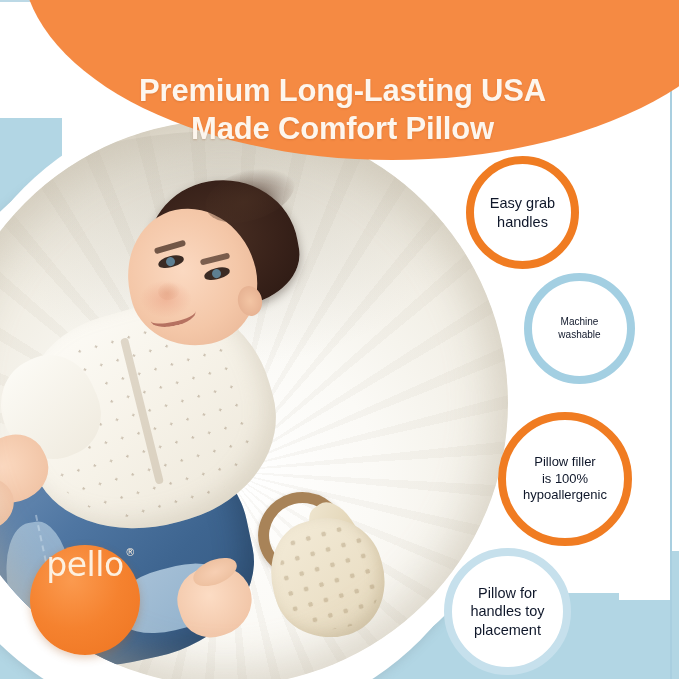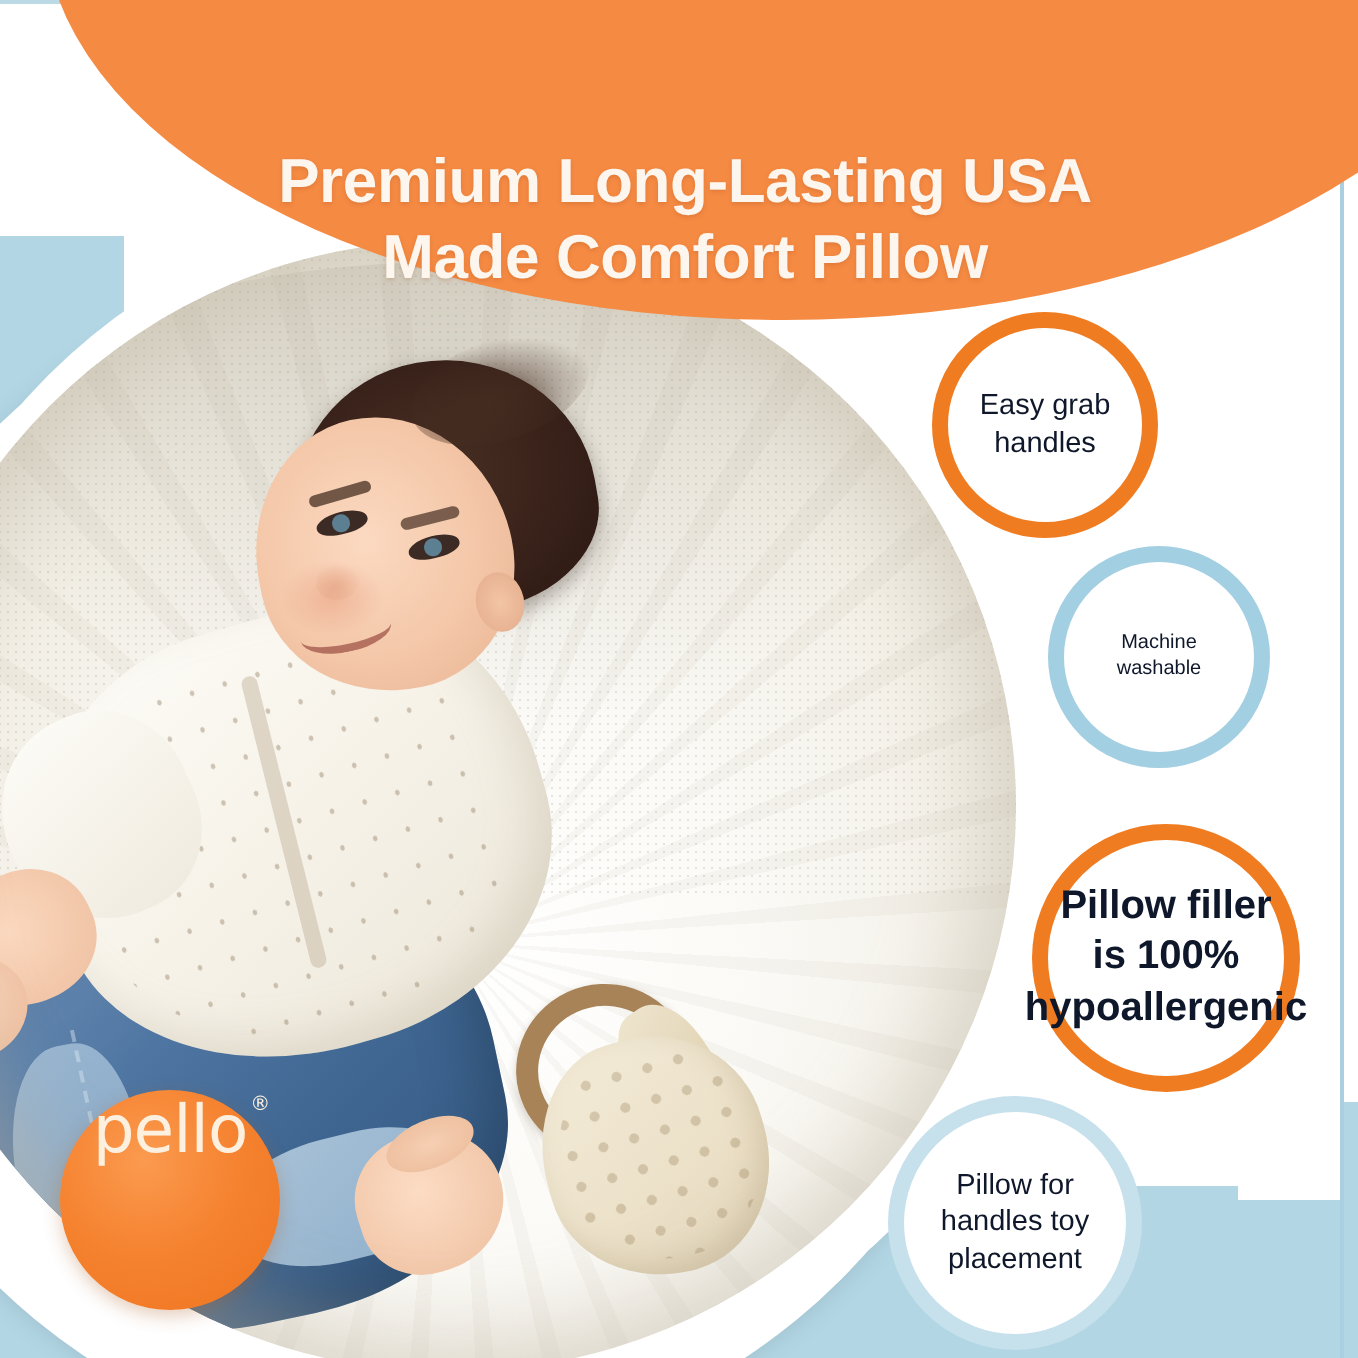--- a/index.html
+++ b/index.html
@@ -298,21 +298,21 @@
     color:#0f172a;
     box-sizing:border-box;
   }
   .badge span{display:block;line-height:1.26;}
   .badge-orange{border:8px solid #f07c22;}
   .badge-blue{border:8px solid #a3cfe2;}
   .badge-blue-soft{border:8px solid #c6e0ec;}
 
   .badge-1{left:466px;top:156px;width:113px;height:113px;font-size:14.5px;}
   .badge-2{left:524px;top:273px;width:111px;height:111px;font-size:10px;}
-  .badge-3{left:516px;top:412px;width:134px;height:134px;font-size:20px;font-weight:bold;}
+  .badge-3{left:498px;top:412px;width:134px;height:134px;font-size:13px;}
   .badge-4{left:444px;top:548px;width:127px;height:127px;font-size:14.5px;}
 
   
   .logo{
     position:absolute;left:30px;top:545px;
     width:110px;height:110px;border-radius:50%;
     background:radial-gradient(circle at 38% 32%, #fb9a4f 0%, #f5822f 48%, #ee7420 100%);
     box-shadow:0 3px 9px rgba(170,90,30,.3);
     display:flex;align-items:flex-start;justify-content:center;
   }

